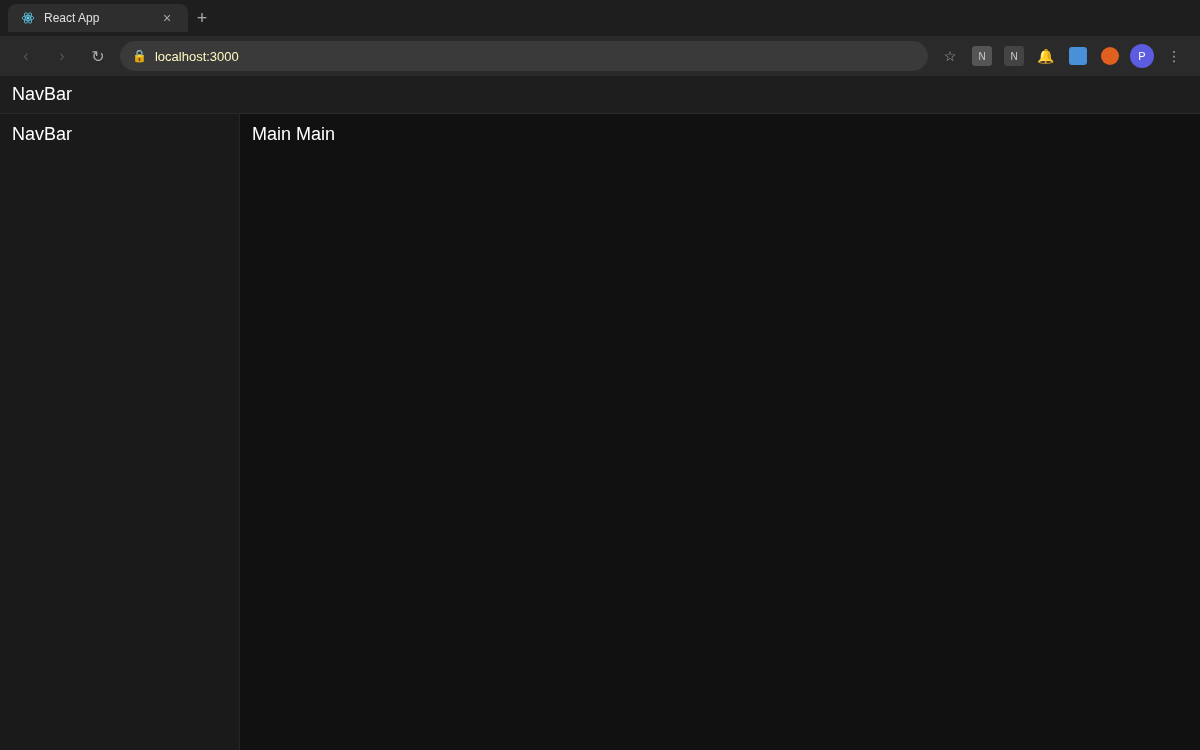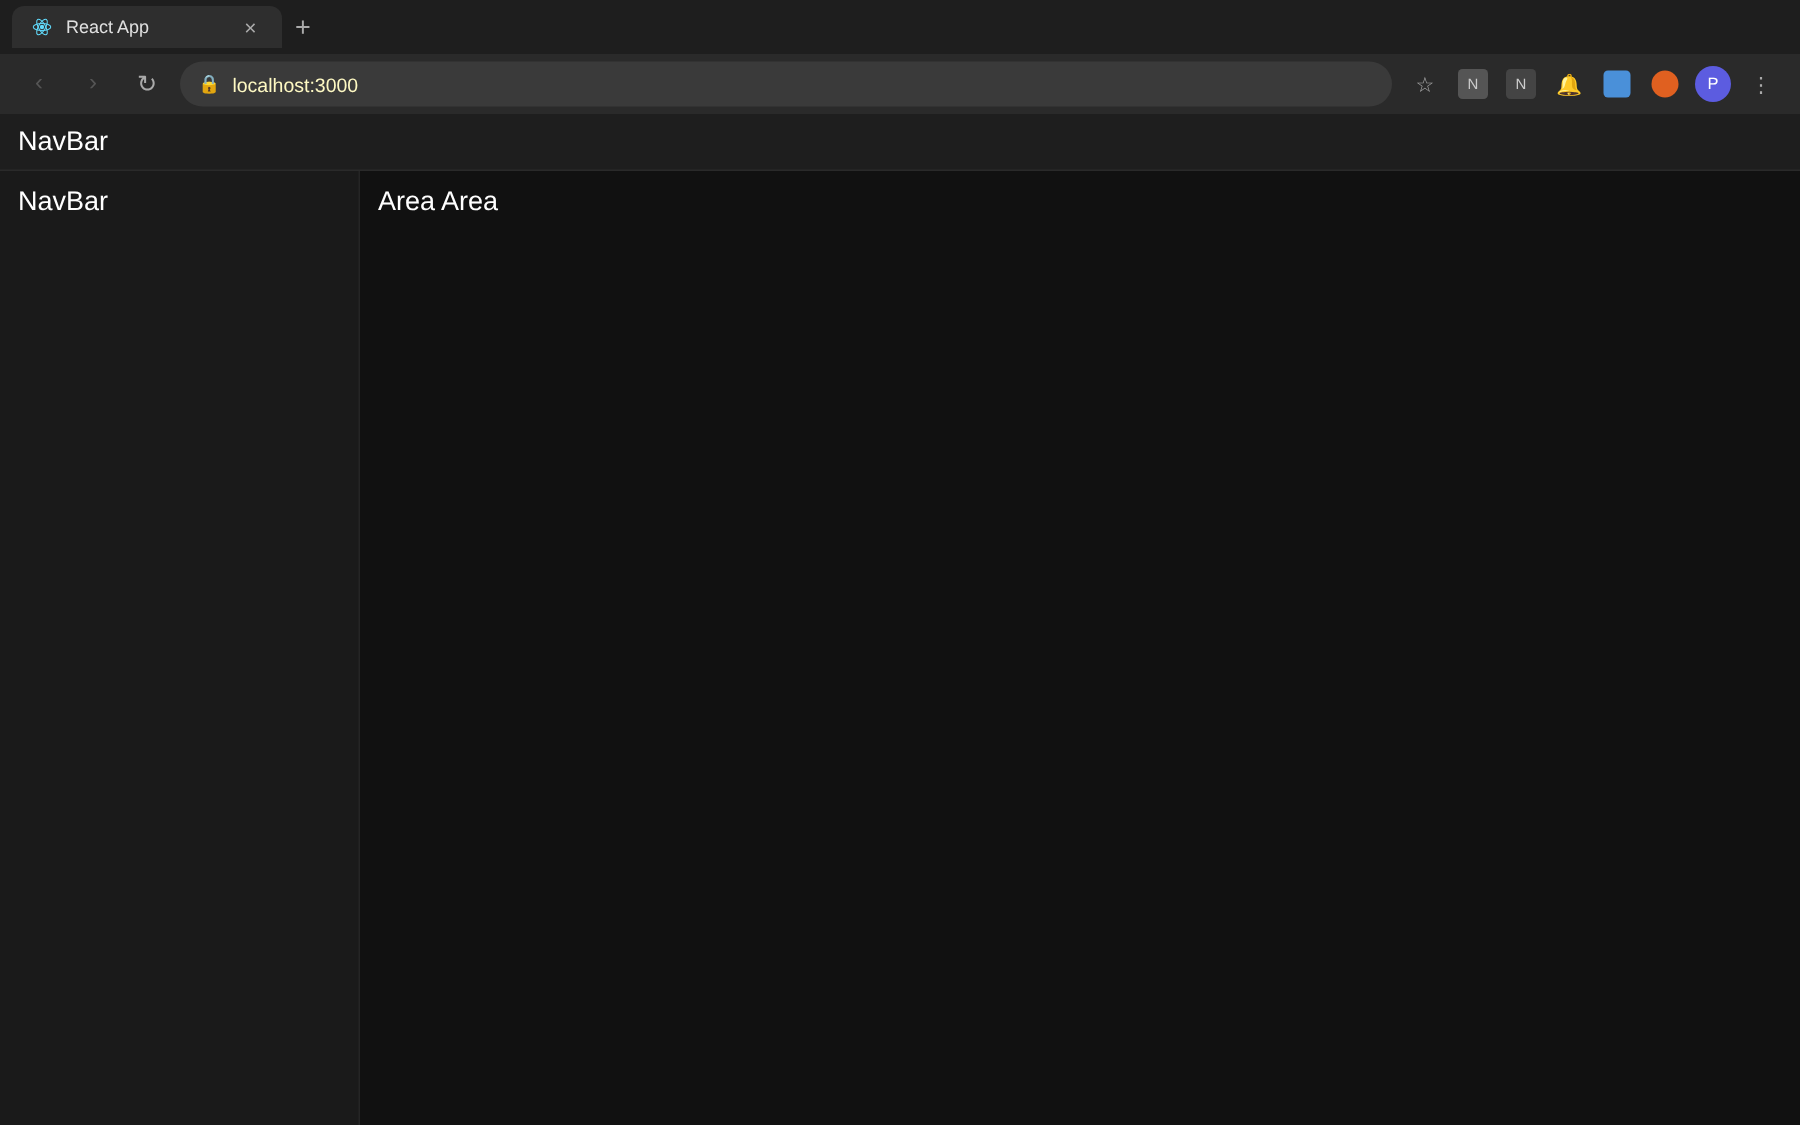--- a/index.html
+++ b/index.html
@@ -304,17 +304,17 @@
     <span>NavBar</span>
   </div>
 
   <div class="app-body">
 
     <div class="app-sidebar">
       <span>NavBar</span>
     </div>
 
     <div class="app-main">
-      <span>Area Area</span>
+      <span>Main Main</span>
     </div>
 
   </div>
 </div>
 
 </body></html>

